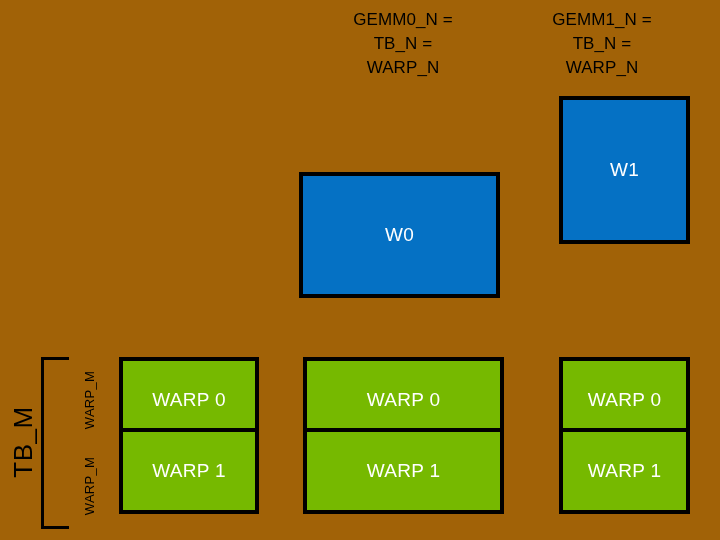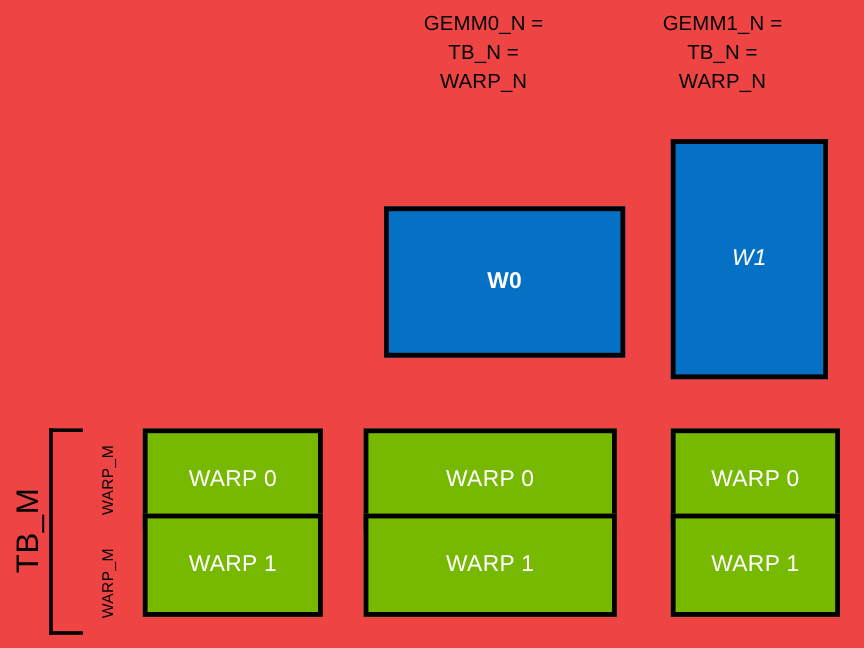--- a/index.html
+++ b/index.html
@@ -4,21 +4,21 @@
 <style>
   html, body {
     margin: 0;
     padding: 0;
     background: #ffffff;
   }
   #canvas {
     position: relative;
     width: 720px;
     height: 540px;
-    background: #ef4444;
+    background: #a16207;
     overflow: hidden;
     font-family: "Liberation Sans", sans-serif;
     color: #000000;
   }
 
   
   .col-header {
     position: absolute;
     text-align: center;
     font-size: 17px;
@@ -39,27 +39,26 @@
     align-items: center;
     justify-content: center;
     color: #ffffff;
     font-size: 19px;
     letter-spacing: 0.3px;
   }
   .blue { background: #0571c4; }
   .green { background: #76b900; }
 
   
-  #warp-tile-w0 { left: 320px; top: 172px; width: 201px; height: 126px; font-weight: bold; }
-  #warp-tile-w1 { left: 559px; top: 116px; width: 131px; height: 200px; font-style: italic; }
+  #warp-tile-w0 { left: 299px; top: 172px; width: 201px; height: 126px; }
+  #warp-tile-w1 { left: 559px; top: 96px; width: 131px; height: 148px; }
 
   
   .tb-col {
     position: absolute;
-    padding-left: 10px;
   }
   #tb-col-left   { left: 119px; top: 357px; width: 140px; height: 172px; }
   #tb-col-middle { left: 303px; top: 357px; width: 201px; height: 172px; }
   #tb-col-right  { left: 559px; top: 357px; width: 131px; height: 172px; }
 
   .tb-col .blk {
     left: 0;
     width: 100%;
     height: 86px;
   }

